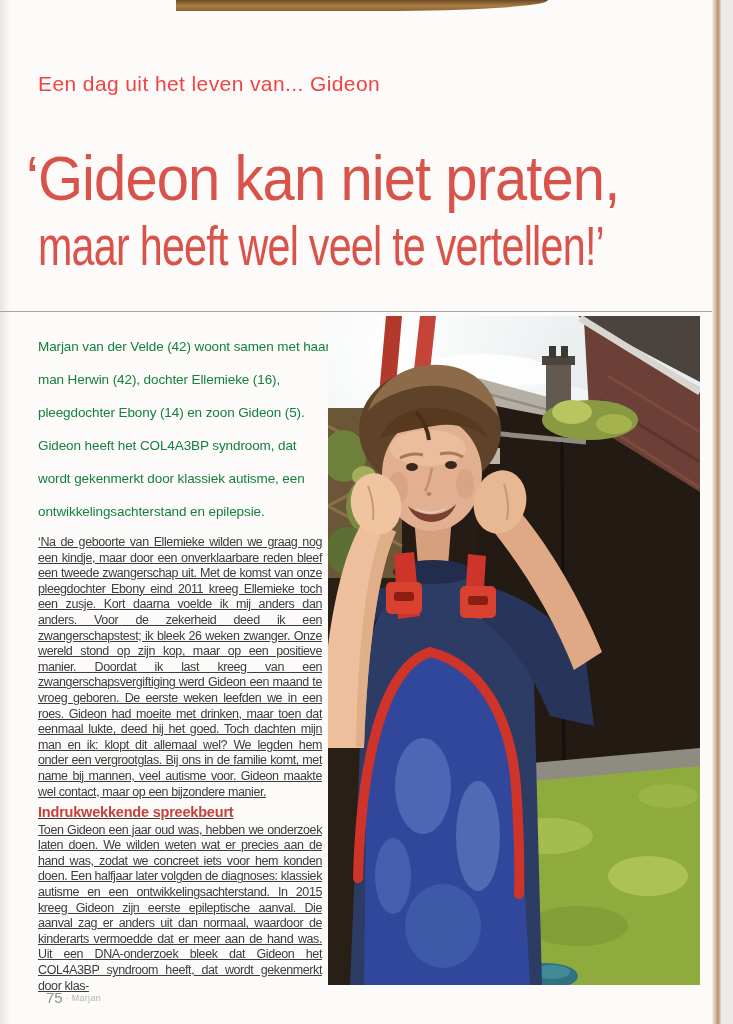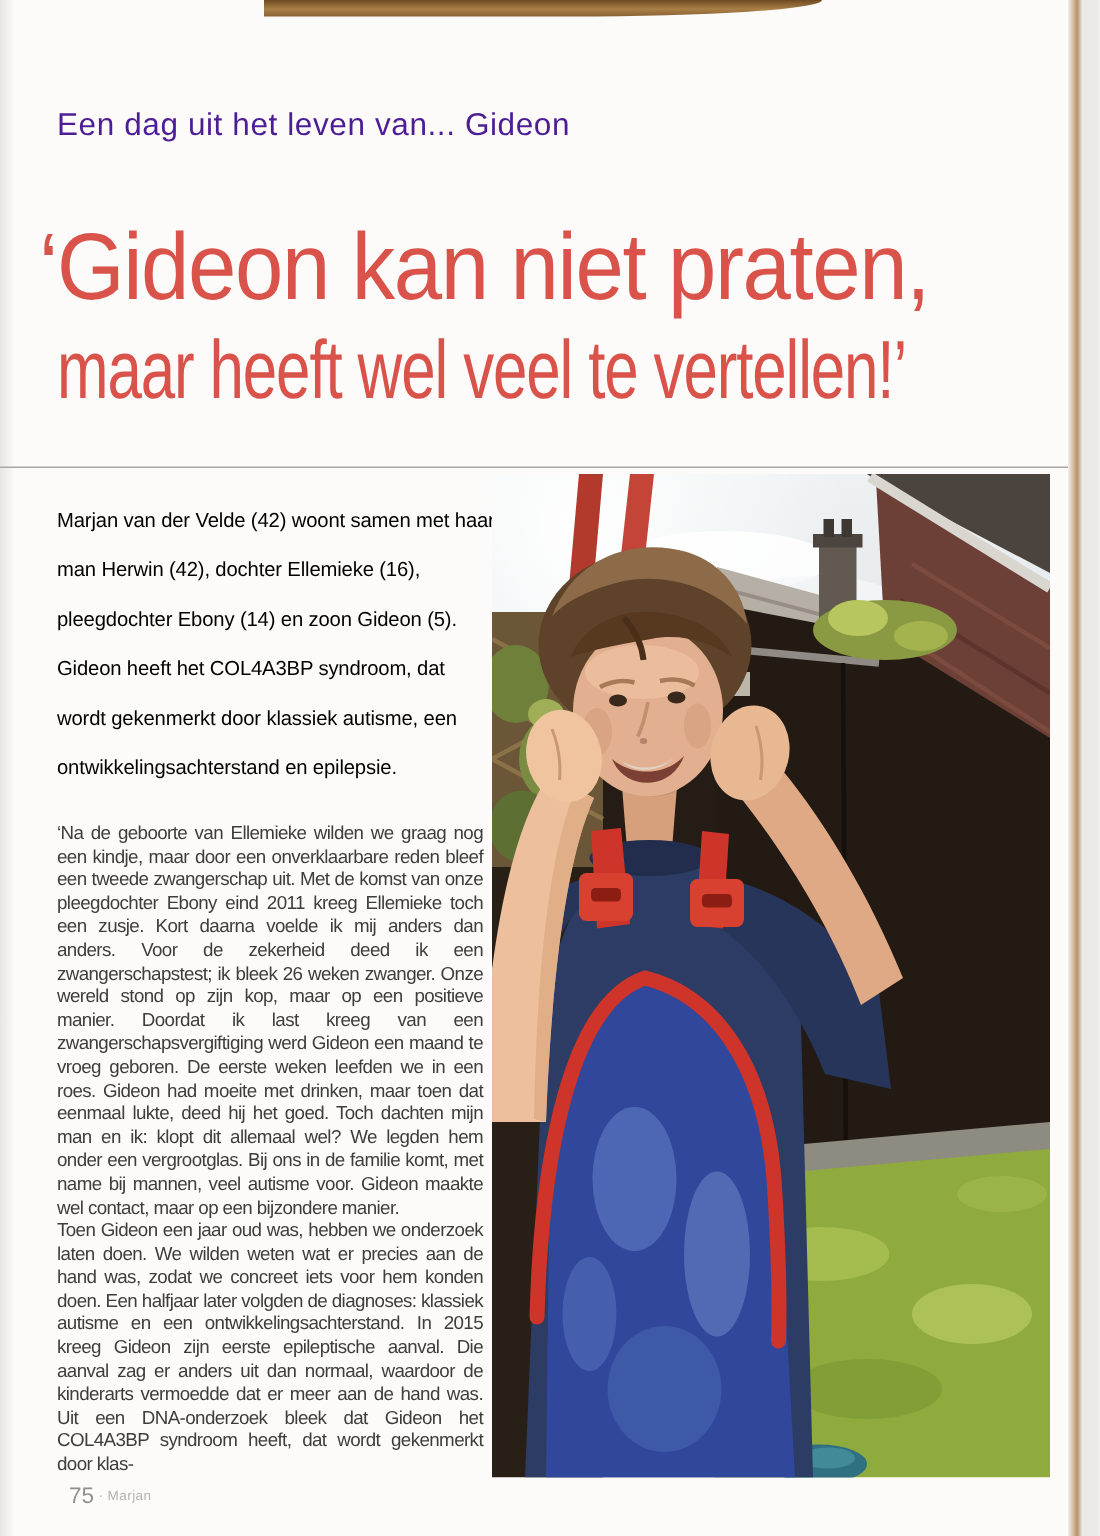--- a/index.html
+++ b/index.html
@@ -7,32 +7,32 @@
   .scan{position:relative;width:733px;height:1024px;background:#fcfbf9;overflow:hidden;
         font-family:"Liberation Sans",sans-serif;}
   .desk{position:absolute;left:176px;top:0;width:372px;height:11px;
         background:linear-gradient(180deg,#6e4a22,#a97f46 55%,#8a6233);
         border-radius:0 0 45%/0 0 100%;}
   .left-shade{position:absolute;left:0;top:0;width:10px;height:1024px;
         background:linear-gradient(90deg,#e8e6e2,rgba(255,255,255,0));}
   .page-edge{position:absolute;left:712px;top:0;width:10px;height:1024px;
         background:linear-gradient(90deg,rgba(0,0,0,.04),#cdab86 45%,#b6936d 62%,rgba(0,0,0,.03));}
   .outer-right{position:absolute;left:722px;top:0;width:11px;height:1024px;background:#eceae6;}
-  .kicker{position:absolute;left:38px;top:72px;font-size:21px;letter-spacing:.4px;color:#4c1d95;text-align:center;}
+  .kicker{position:absolute;left:38px;top:72px;font-size:21px;letter-spacing:.4px;color:#ef4444;text-align:center;}
   .headline{position:absolute;left:26px;top:147px;color:#d9534b;line-height:1;}
   .h1line{font-size:63px;letter-spacing:-1px;white-space:nowrap;display:block;
         transform:scaleX(.92);transform-origin:left top;height:72px;}
   .h2line{font-size:55px;letter-spacing:-1px;white-space:nowrap;display:block;margin-left:12px;
         transform:scaleX(.75);transform-origin:left top;}
   .rule{position:absolute;left:0;top:311px;width:712px;height:1px;background:#aaa7a2;}
   .intro{position:absolute;left:38px;top:330px;width:292px;font-size:13.5px;letter-spacing:-.1px;
-        line-height:33px;color:#000000;}
+        line-height:33px;color:#15803d;}
   .photo{position:absolute;left:328px;top:316px;width:372px;height:669px;display:block;}
-  .bodycol{position:absolute;left:38px;top:548px;width:284px;color:#3d3d3d;
-        font-size:12.5px;letter-spacing:-.4px;line-height:15.6px;text-align:justify;}
+  .bodycol{position:absolute;left:38px;top:535px;width:284px;color:#3d3d3d;
+        font-size:12.5px;letter-spacing:-.4px;line-height:15.6px;text-align:justify;text-decoration:underline;}
   .bodycol p{margin:0;}
   .bodycol .sub{color:#c5423a;font-size:14.5px;font-weight:bold;letter-spacing:-.2px;margin:5px 0 2px;}
   .footer{position:absolute;left:46px;top:989px;color:#909090;font-size:15px;}
   .footer .sep,.footer .mag{font-size:9px;color:#b3b3b3;}
   .footer .sep{margin:0 3px;vertical-align:2px;}
   .footer .mag{vertical-align:2px;letter-spacing:.3px;}
 </style>
 </head>
 <body>
 
@@ -200,20 +200,21 @@
         <path d="M 246,354 L 274,336 C 252,282 222,232 194,198 L 166,216 C 196,254 226,302 246,354 Z" fill="#dfa986"></path>
         <ellipse cx="172" cy="186" rx="26" ry="32" fill="#e8b893" transform="rotate(14 172 186)"></ellipse>
         <path d="M 40,170 C 44,180 46,192 45,204" stroke="#c99873" stroke-width="2" fill="none"></path>
         <path d="M 176,168 C 180,180 181,192 179,204" stroke="#c99873" stroke-width="2" fill="none"></path>
       </g>
     </g>
   </svg>
 
   <div class="bodycol">
     <p>‘Na de geboorte van Ellemieke wilden we graag nog een kindje, maar door een onverklaarbare reden bleef een tweede zwangerschap uit. Met de komst van onze pleegdochter Ebony eind 2011 kreeg Ellemieke toch een zusje. Kort daarna voelde ik mij anders dan anders. Voor de zekerheid deed ik een zwangerschapstest; ik bleek 26 weken zwanger. Onze wereld stond op zijn kop, maar op een positieve manier. Doordat ik last kreeg van een zwangerschapsvergiftiging werd Gideon een maand te vroeg geboren. De eerste weken leefden we in een roes. Gideon had moeite met drinken, maar toen dat eenmaal lukte, deed hij het goed. Toch dachten mijn man en ik: klopt dit allemaal wel? We legden hem onder een vergrootglas. Bij ons in de familie komt, met name bij mannen, veel autisme voor. Gideon maakte wel contact, maar op een bijzondere manier.</p>
+    <p class="sub">Indrukwekkende spreekbeurt</p>
     <p>Toen Gideon een jaar oud was, hebben we onderzoek laten doen. We wilden weten wat er precies aan de hand was, zodat we concreet iets voor hem konden doen. Een halfjaar later volgden de diagnoses: klassiek autisme en een ontwikkelingsachterstand. In 2015 kreeg Gideon zijn eerste epileptische aanval. Die aanval zag er anders uit dan normaal, waardoor de kinderarts vermoedde dat er meer aan de hand was. Uit een DNA-onderzoek bleek dat Gideon het COL4A3BP syndroom heeft, dat wordt gekenmerkt door klas-</p>
   </div>
 
   <div class="footer">
     <span>75</span><span class="sep">·</span><span class="mag">Marjan</span>
   </div>
 
   <div class="page-edge"></div>
   <div class="outer-right"></div>
 </div>

